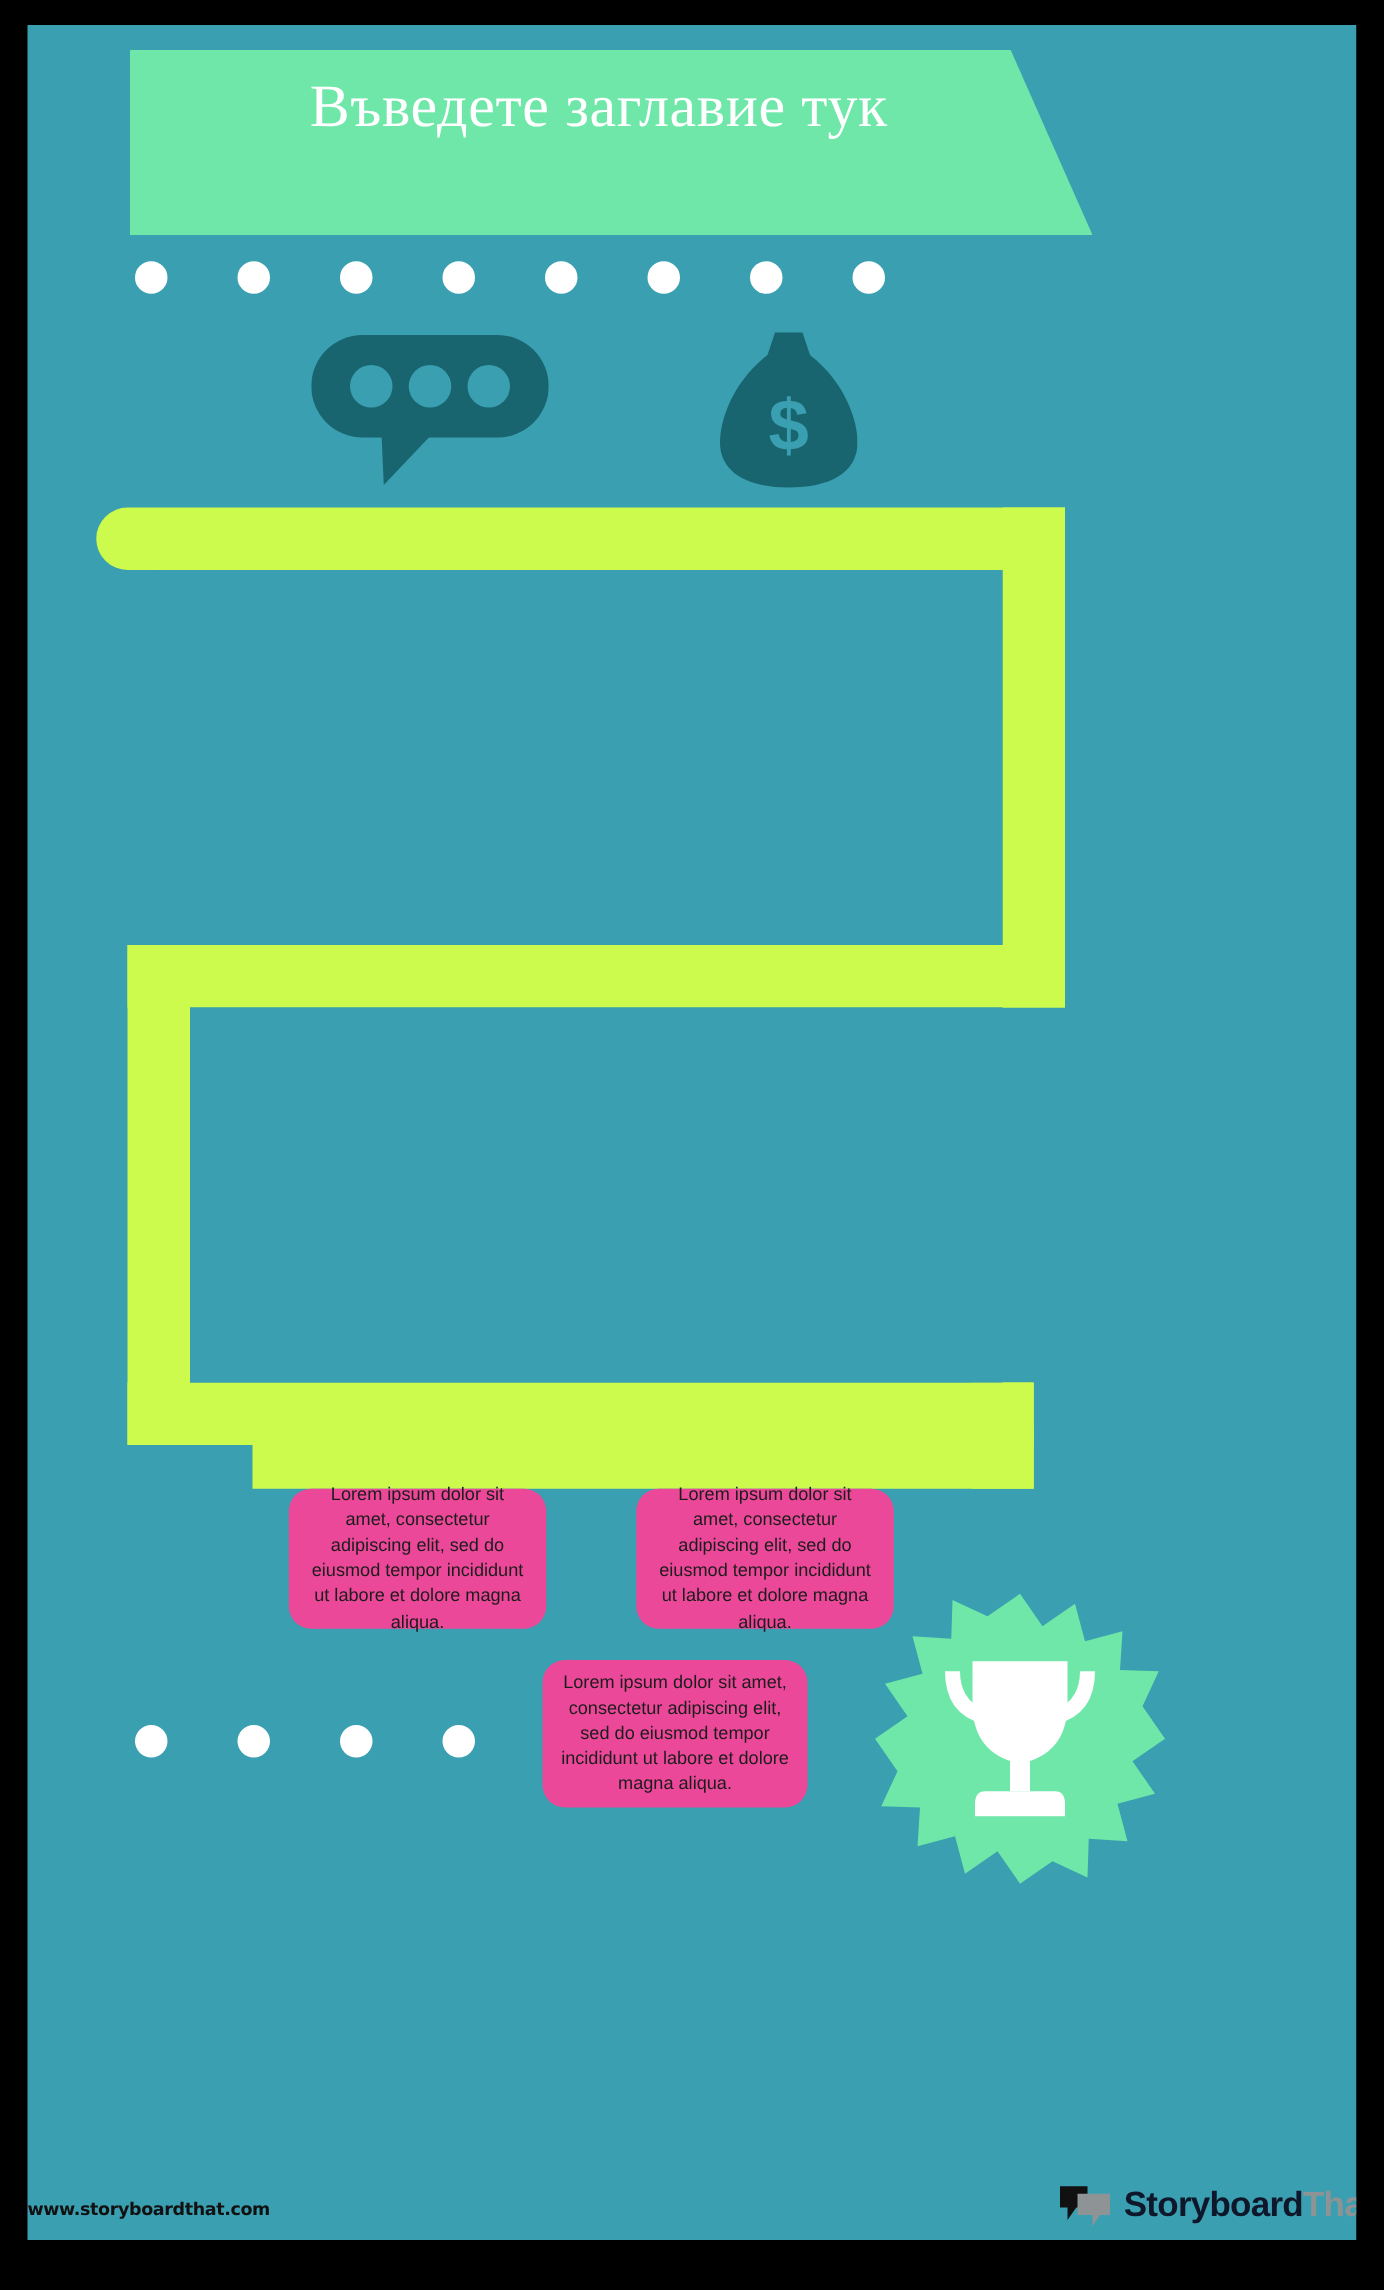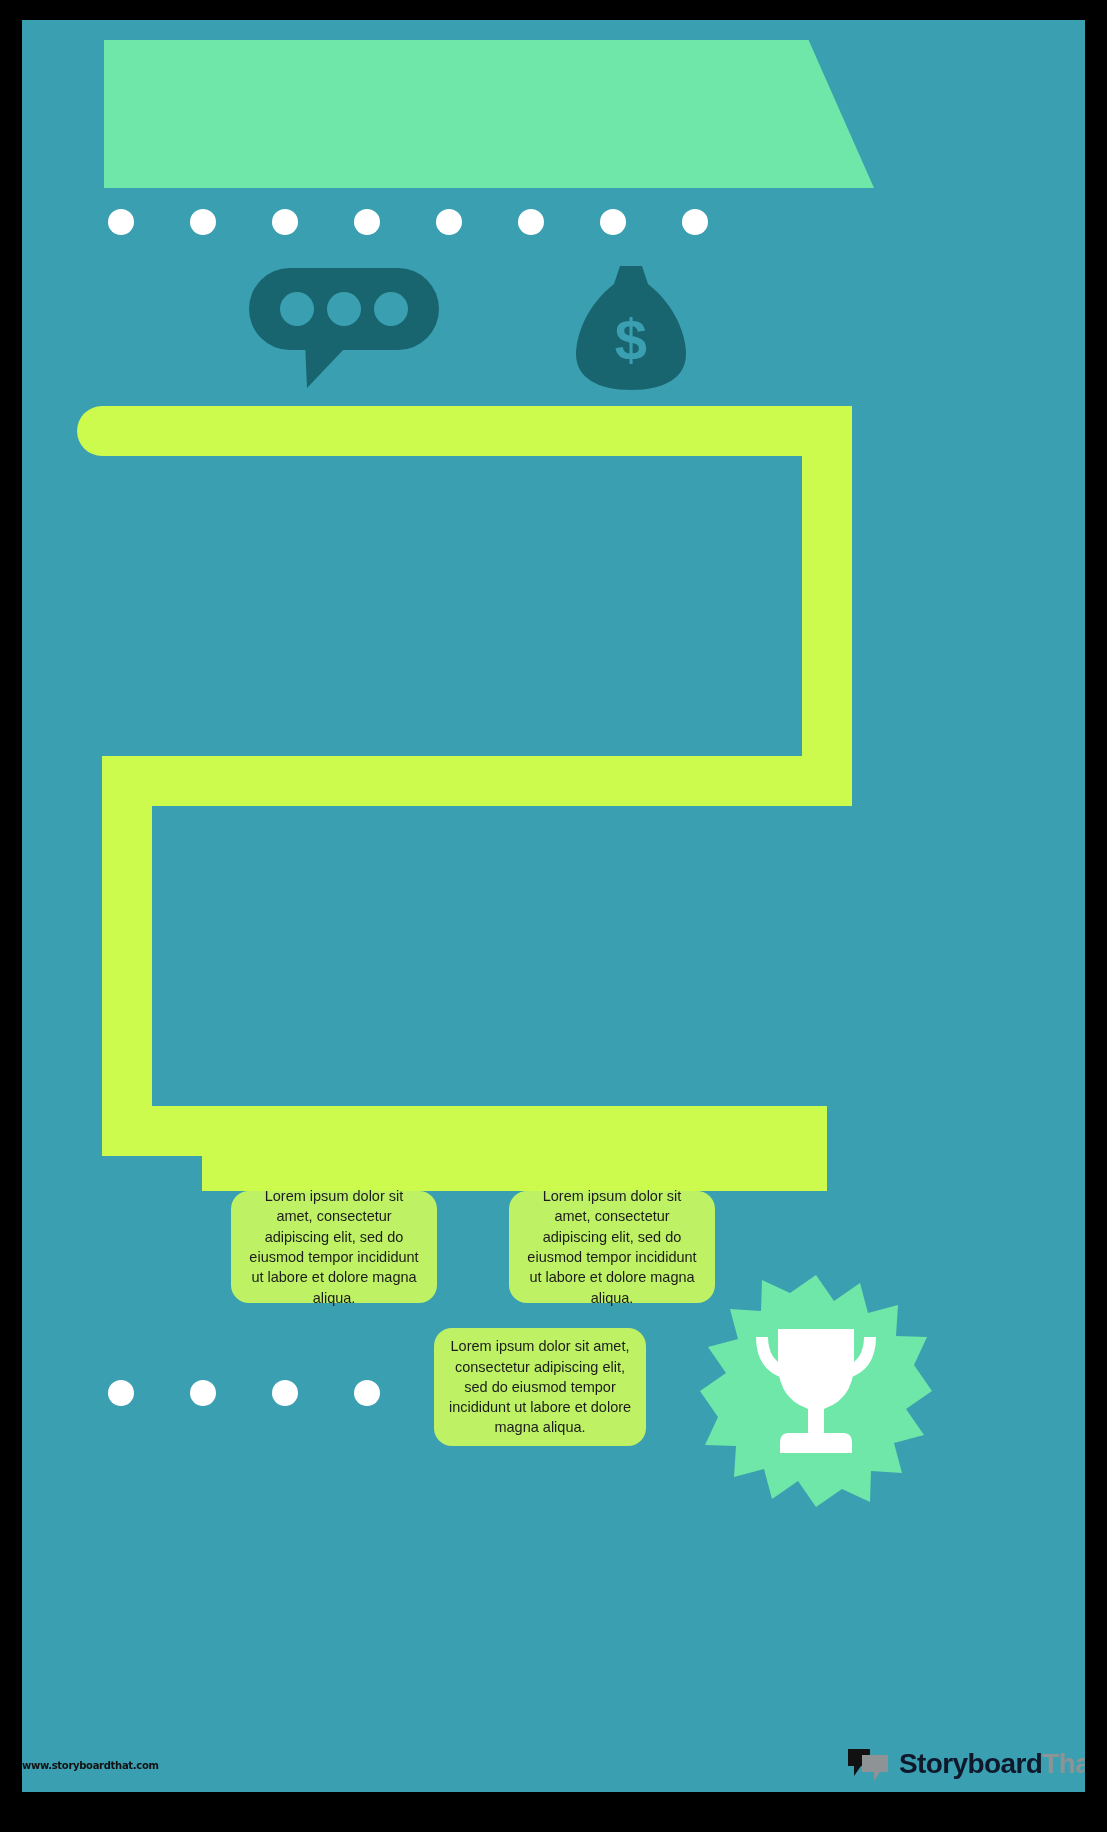--- a/index.html
+++ b/index.html
@@ -50,49 +50,50 @@
   
   .carve{position:absolute; background:#3a9fb0;}
   .c1{left:105px; top:436px;  width:675px; height:300px;}
   .c2{left:130px; top:786px;  width:650px; height:300px;}
 
   
   .icon{position:absolute; fill:#19656f;}
 
   
   .card{
-    position:absolute; background:#bef264; border-radius:18px;
+    position:absolute; background:#ec4899; border-radius:18px;
     font-size:14.5px; line-height:1.40; color:#1c1c1c;
     text-align:center; padding:12px 14px; box-sizing:border-box;
     display:flex; align-items:center; justify-content:center;
   }
   .card.w1{width:206px; height:112px;}
   .card.w2{width:212px; height:118px;}
 
   
   .badge{position:absolute; left:678px; top:1255px; width:232px; height:232px;}
 
   
   .footer-url{
     position:absolute; left:22px; top:1748px;
     font-family:"DejaVu Sans",sans-serif;
-    font-size:10px; font-weight:bold; color:#111; letter-spacing:-0.3px;
+    font-size:14px; font-weight:bold; color:#111; letter-spacing:-0.3px;
   }
   .logo{position:absolute; left:848px; top:1735px; display:flex; align-items:center; gap:9px;}
   .logo-word{font-size:28px; font-weight:bold; letter-spacing:-0.6px;}
   .logo-word .b{color:#0f172a;}
   .logo-word .g{color:#8e9396;}
 </style>
 </head>
 <body>
 
 <div id="poster">
   <div class="canvas">
 
     <div class="title-banner"></div>
+    <div class="title-text">Въведете заглавие тук</div>
 
     <div class="dot-row" id="dots-top">
       <span class="dot"></span>
       <span class="dot"></span>
       <span class="dot"></span>
       <span class="dot"></span>
       <span class="dot"></span>
       <span class="dot"></span>
       <span class="dot"></span>
       <span class="dot"></span>

